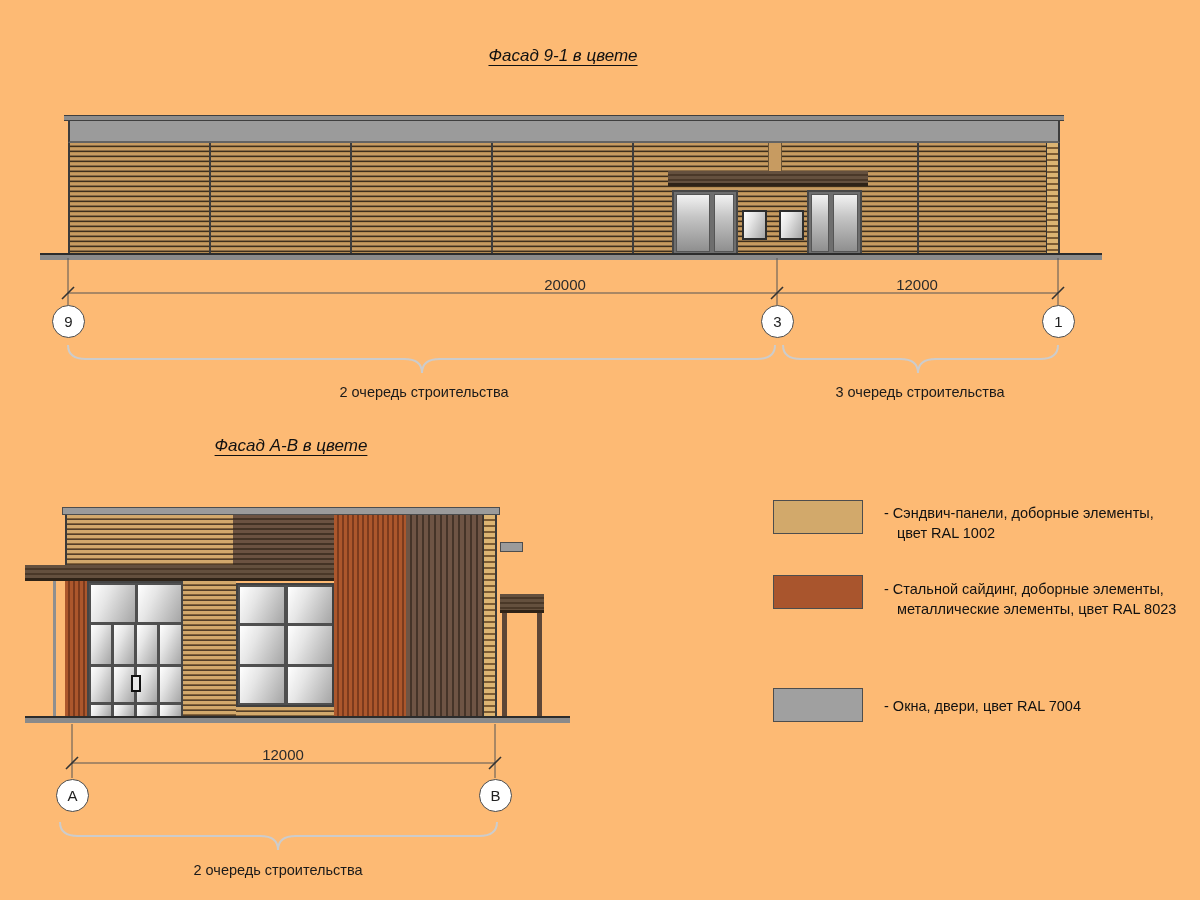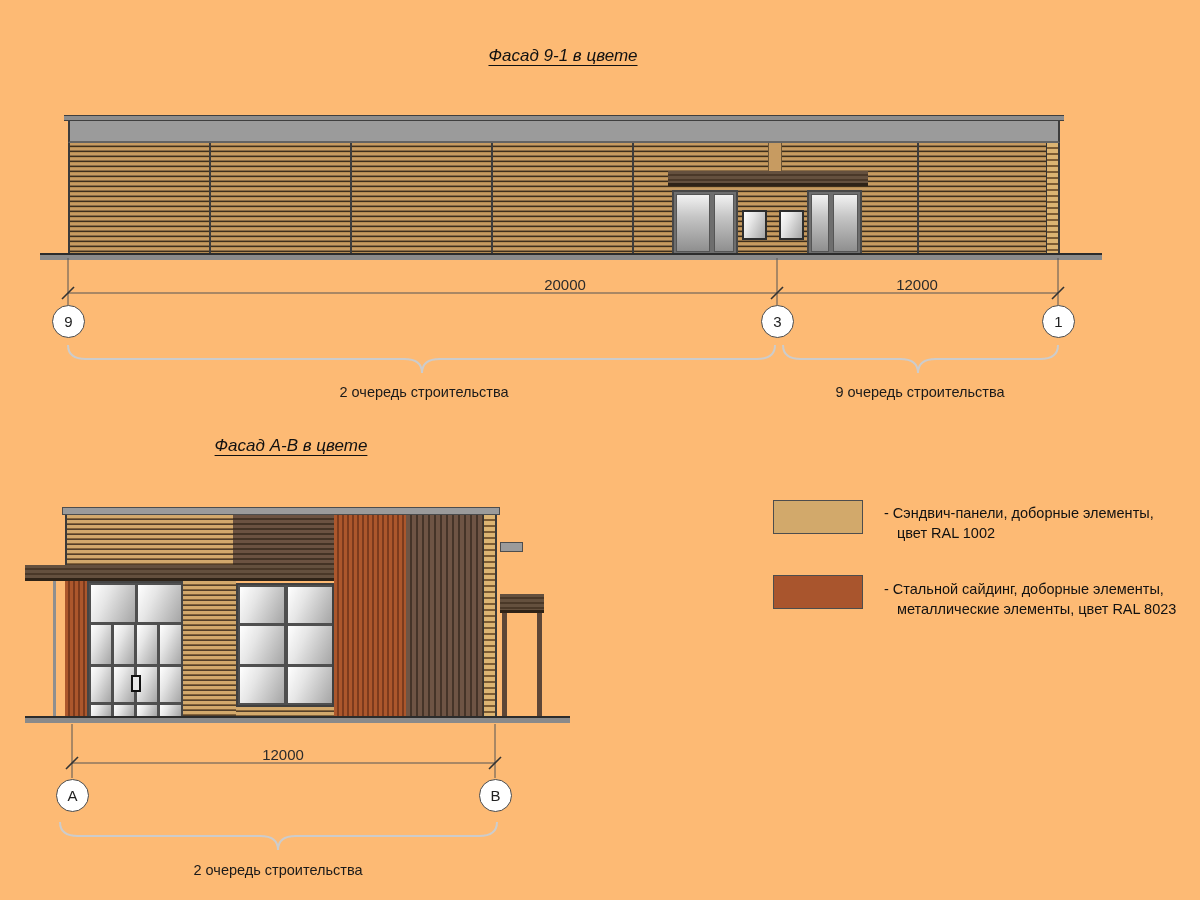--- a/index.html
+++ b/index.html
@@ -96,21 +96,21 @@
   <div class="abs axis-circle" style="left:761px; top:305px;">3</div>
   <div class="abs axis-circle" style="left:1042px; top:305px;">1</div>
 
   <svg class="abs" style="left:0; top:343px;" width="1200" height="40">
     <g stroke="#cccccc" stroke-width="2" fill="none">
       <path d="M68,2 Q68,16 86,16 L404,16 Q422,16 422,30 Q422,16 440,16 L757,16 Q775,16 775,2"></path>
       <path d="M783,2 Q783,16 801,16 L900,16 Q918,16 918,30 Q918,16 936,16 L1040,16 Q1058,16 1058,2"></path>
     </g>
   </svg>
   <div class="abs stage-label" style="left:424px; top:384px;">2 очередь строительства</div>
-  <div class="abs stage-label" style="left:920px; top:384px;">9 очередь строительства</div>
+  <div class="abs stage-label" style="left:920px; top:384px;">3 очередь строительства</div>
 
   <div class="abs title" style="left:291px; top:436px;text-align:center;">Фасад А-В в цвете</div>
 
   <div class="abs" style="left:25px; top:507px; width:560px; height:216px;">
 
     <div class="abs grayband" style="left:37px; top:0; width:438px; height:8px; border:1px solid #4d4d4d;"></div>
 
     <div class="abs" style="left:40px; top:8px; width:2px; height:203px; background:#3a3a3a;"></div>
 
     <div class="abs tan-h2" style="left:42px; top:8px; width:166px; height:57px;"></div>
@@ -194,15 +194,19 @@
     <div class="abs" style="left:0; top:65px; width:427px;">
       <div class="legend-swatch" style="background: rgb(210, 169, 107);"></div>
       <div class="legend-label" style="top:4px;">- Сэндвич-панели, доборные элементы,
 цвет RAL 1002</div>
     </div>
     <div class="abs" style="left:0; top:140px; width:427px;">
       <div class="legend-swatch" style="background: rgb(169, 85, 45);"></div>
       <div class="legend-label" style="top:5px;">- Стальной сайдинг, доборные элементы,
 металлические элементы, цвет RAL 8023</div>
     </div>
+    <div class="abs" style="left:0; top:253px; width:427px;">
+      <div class="legend-swatch" style="background: rgb(160, 160, 160);"></div>
+      <div class="legend-label" style="top:9px;">- Окна, двери, цвет RAL 7004</div>
+    </div>
   </div>
 
 </div>
 
 </body></html>

